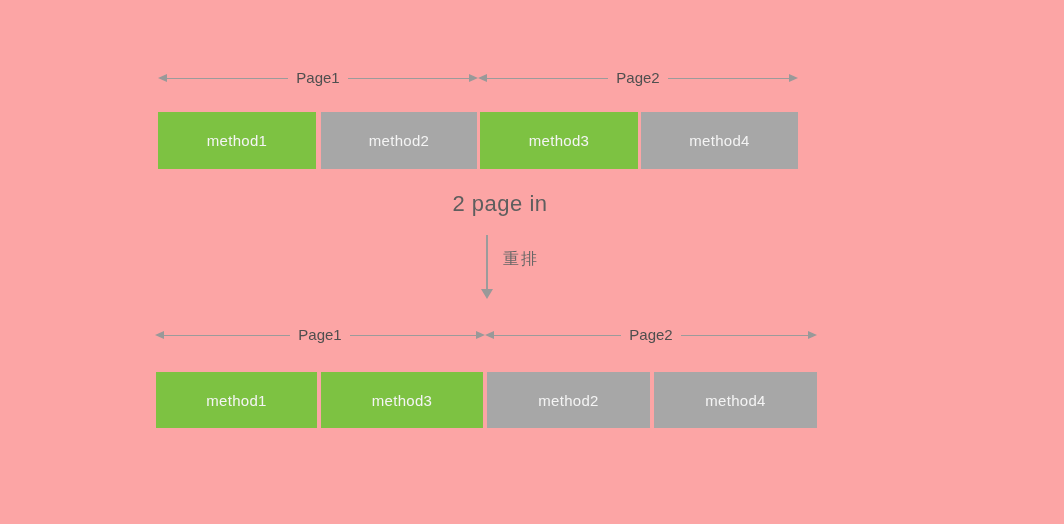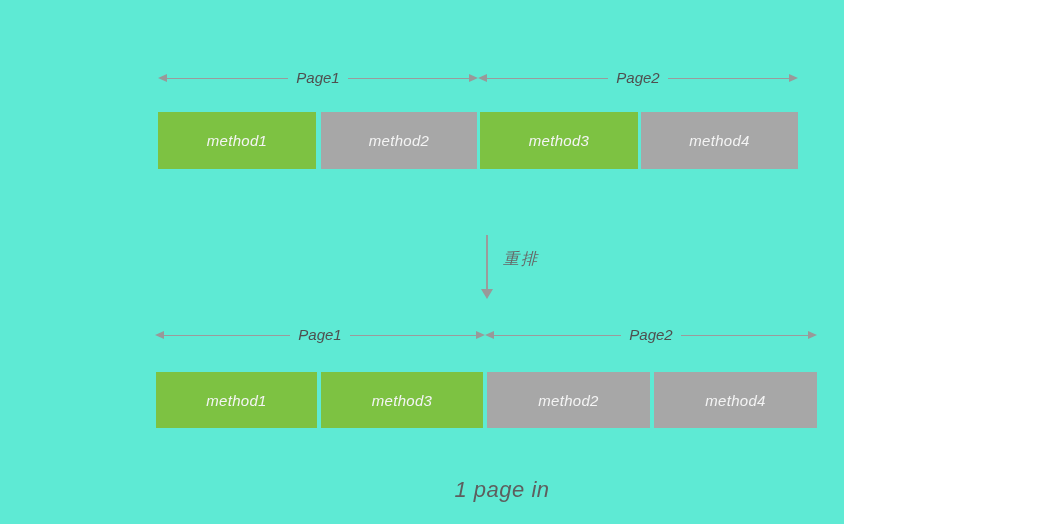--- a/index.html
+++ b/index.html
@@ -1,17 +1,17 @@
 <!DOCTYPE html>
 <html><head>
 <meta charset="utf-8">
 <style>
   * { margin:0; padding:0; box-sizing:border-box; }
   html,body { background:#ffffff; font-family:"Liberation Sans", sans-serif; }
-  .canvas { position:relative; width:844px; height:524px; background:#5eead4; overflow:hidden;font-style:italic; }
+  .canvas { position:relative; width:1064px; height:524px; background:#fca5a5; overflow:hidden; }
 
   
   .dim-arrow { position:absolute; display:flex; align-items:center; height:16px; }
   .ah { width:0; height:0; flex:none; }
   .ah.l { border-top:4px solid transparent; border-bottom:4px solid transparent; border-right:9px solid #999999; }
   .ah.r { border-top:4px solid transparent; border-bottom:4px solid transparent; border-left:9px solid #999999; }
   .ln { flex:1; height:1px; background:#9b9b9b; }
   .albl { flex:none; padding:0 8px; font-size:15px; color:#4f4f4f; line-height:16px; white-space:nowrap; }
 
   
@@ -44,20 +44,21 @@
     <span class="albl">Page2</span>
     <span class="ln"></span>
     <span class="ah r"></span>
   </div>
 
   <div class="block" style="left: 158px; top: 112px; width: 158px; background-color: rgb(125, 194, 66);">method1</div>
   <div class="block" style="left: 321px; top: 112px; width: 156px; background-color: rgb(167, 167, 167);">method2</div>
   <div class="block" style="left: 480px; top: 112px; width: 158px; background-color: rgb(125, 194, 66);">method3</div>
   <div class="block" style="left: 641px; top: 112px; width: 157px; background-color: rgb(167, 167, 167);">method4</div>
 
+  <div class="caption" style="left:390px; top:191px;">2 page in</div>
 
   <div class="vline" style="left:486px; top:235px; height:55px;"></div>
   <div class="vhead" style="left:481px; top:289px;"></div>
   <div class="cjk" style="left:503px; top:249px;">重排</div>
 
   <div class="dim-arrow" style="left:155px; top:327px; width:330px;">
     <span class="ah l"></span>
     <span class="ln"></span>
     <span class="albl">Page1</span>
     <span class="ln"></span>
@@ -69,15 +70,14 @@
     <span class="albl">Page2</span>
     <span class="ln"></span>
     <span class="ah r"></span>
   </div>
 
   <div class="block" style="left: 156px; top: 372px; width: 161px; height: 56px; background-color: rgb(125, 194, 66);">method1</div>
   <div class="block" style="left: 321px; top: 372px; width: 162px; height: 56px; background-color: rgb(125, 194, 66);">method3</div>
   <div class="block" style="left: 487px; top: 372px; width: 163px; height: 56px; background-color: rgb(167, 167, 167);">method2</div>
   <div class="block" style="left: 654px; top: 372px; width: 163px; height: 56px; background-color: rgb(167, 167, 167);">method4</div>
 
-  <div class="caption" style="left:392px; top:477px;">1 page in</div>
 
 </div>
 
 </body></html>

